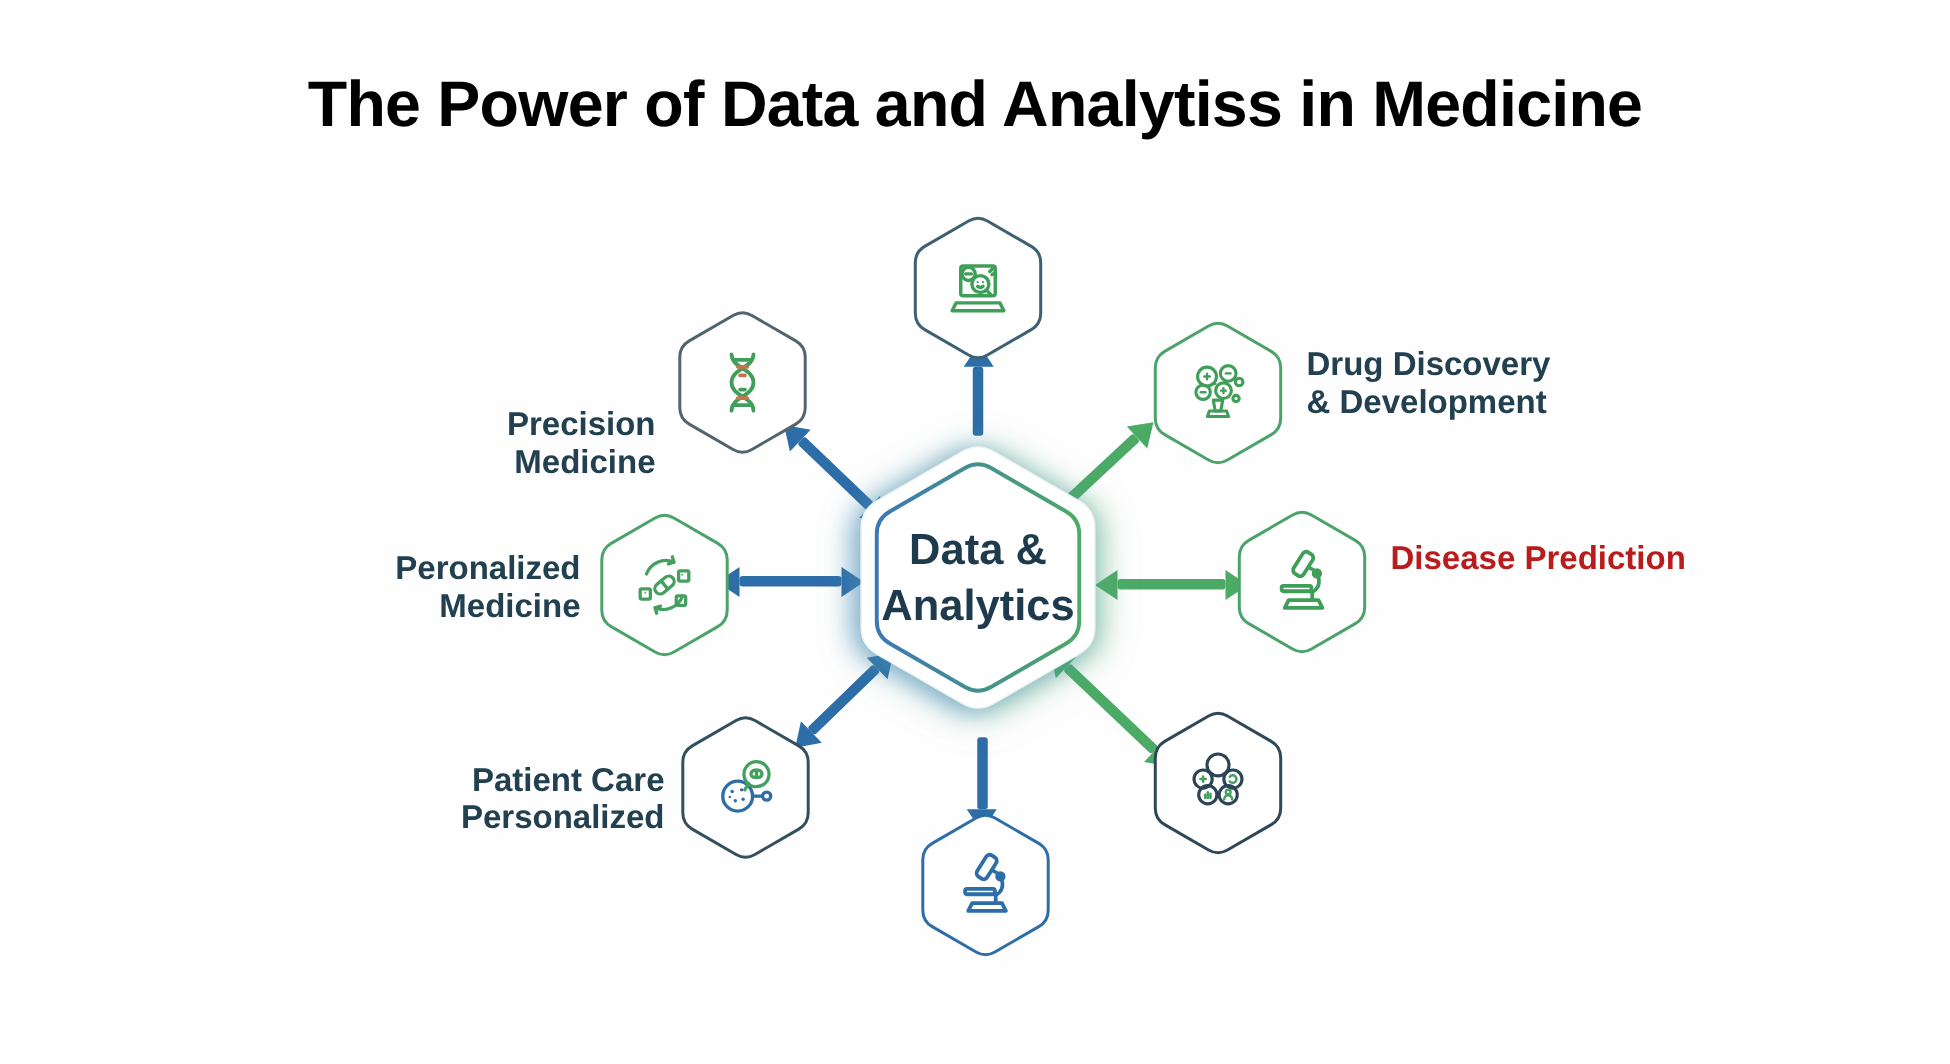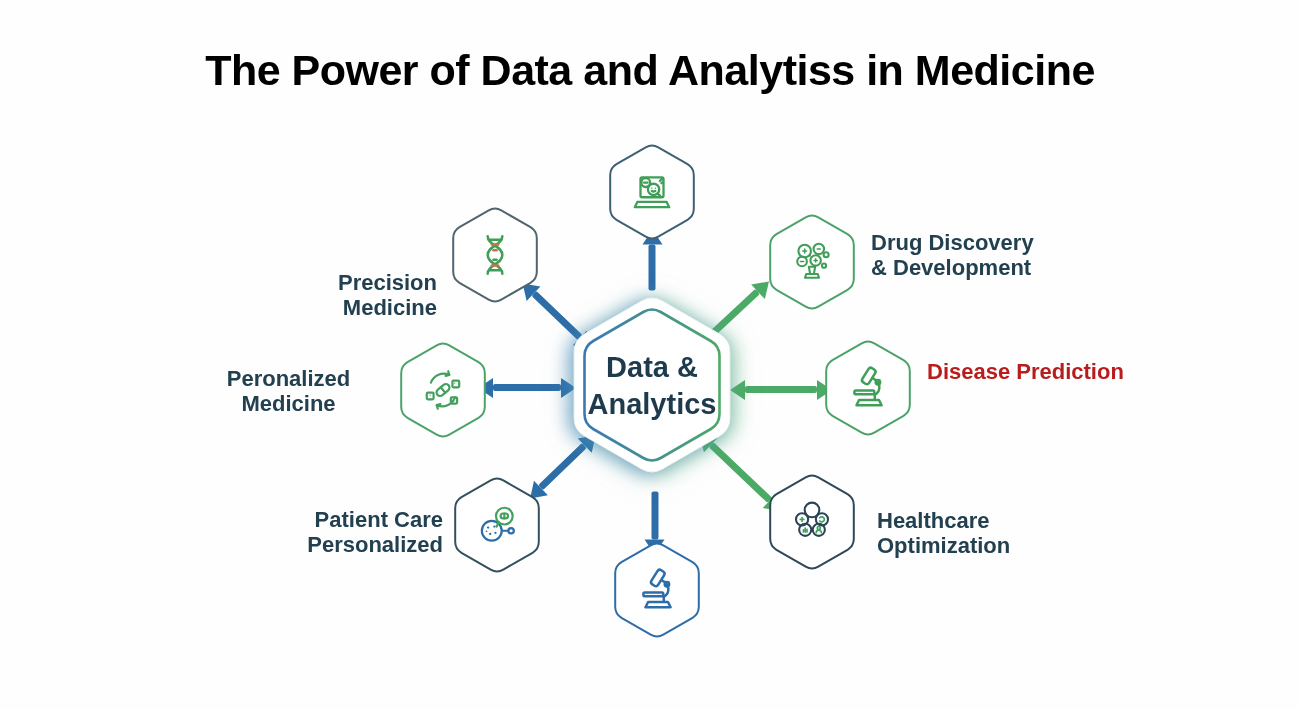--- a/index.html
+++ b/index.html
@@ -228,21 +228,21 @@
   </div>
 
   <div class="hex" style="left:397px;top:339px;">
     <svg class="hexsvg" viewBox="0 0 100 112" style="color:#4ca36a;">
         <use href="#hex-sym" width="100" height="112"></use>
       </svg>
     <svg class="icon" viewBox="0 0 44 44">
         <use href="#pill-sym" width="44" height="44"></use>
       </svg>
   </div>
-  <div class="nodelabel right-align" style="left:190px;top:366px;width:197px;text-align:center;">
+  <div class="nodelabel right-align" style="left:190px;top:366px;width:197px;">
     <span>Peronalized</span>
     <span>Medicine</span>
   </div>
 
   <div class="hex" style="left:451px;top:474px;">
     <svg class="hexsvg" viewBox="0 0 100 112" style="color:#33505f;">
         <use href="#hex-sym" width="100" height="112"></use>
       </svg>
     <svg class="icon" viewBox="0 0 44 44">
         <use href="#cellchat-sym" width="44" height="44"></use>
@@ -279,24 +279,20 @@
   </div>
 
   <div class="hex" style="left:766px;top:471px;">
     <svg class="hexsvg" viewBox="0 0 100 112" style="color:#2f4858;">
         <use href="#hex-sym" width="100" height="112"></use>
       </svg>
     <svg class="icon" viewBox="0 0 44 44">
         <use href="#cellgroup-sym" width="44" height="44"></use>
       </svg>
   </div>
-  <div class="nodelabel" style="left:877px;top:508px;width:260px;">
-    <span>Healthcare</span>
-    <span>Optimization</span>
-  </div>
 
   <div class="hex" style="left:611px;top:539px;">
     <svg class="hexsvg" viewBox="0 0 100 112" style="color:#2d6da8;">
         <use href="#hex-sym" width="100" height="112"></use>
       </svg>
     <svg class="icon" viewBox="0 0 44 44" style="color:#2d6da8;">
         <use href="#microscope-sym" width="44" height="44"></use>
       </svg>
   </div>
 

